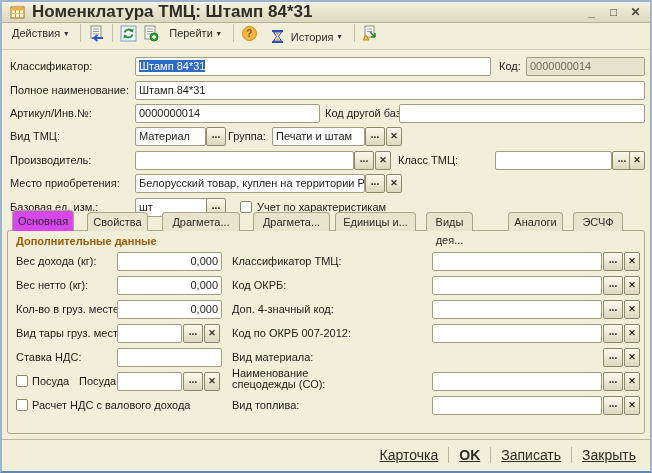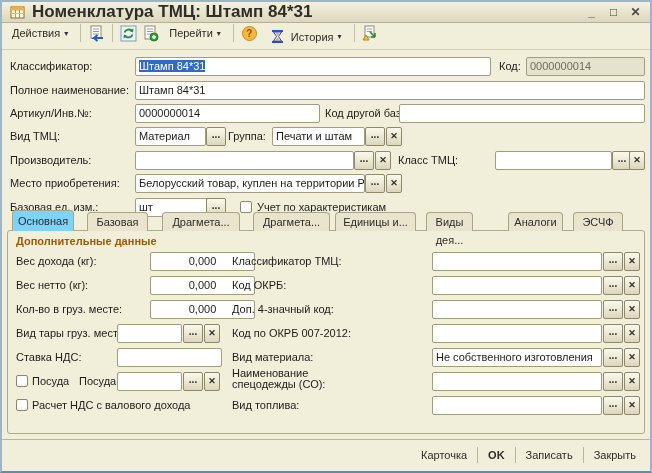--- a/index.html
+++ b/index.html
@@ -21,41 +21,41 @@
   .tsep { width:1px; height:18px; background:#c3bfa4; margin:0 3px; }
   .ticon { width:19px; height:19px; display:flex; align-items:center; justify-content:center; }
   .help-badge { width:15px; height:15px; border-radius:50%; background:#f6b73c; border:1px solid #c88a20;
                 color:#7c5407; font-size:10px; font-weight:bold; text-align:center; line-height:13px; }
   
   .lbl { position:absolute; font-size:11px; line-height:19px; color:#1e1d18; white-space:nowrap; }
   .lbl.wrap { white-space:normal; line-height:11px; }
   .inp { position:absolute; height:19px; background:#fff; border:1px solid #a29d7d; border-radius:2px;
          font-size:11px; line-height:17px; padding:0 3px; color:#1e1d18; white-space:nowrap; overflow:hidden; }
   .inp.ro { background:#e5e2cd; color:#6d6d62; }
-  .inp.num { text-align:center;margin-left:33px; }
+  .inp.num { text-align:right; }
   .sel { background:#316ac5; color:#fff; }
   .pbtn { position:absolute; width:20px; height:19px; background:linear-gradient(#fbf9ec,#dbd7bd);
           border:1px solid #8d8968; border-radius:2px; font-size:10px; font-weight:bold; color:#2f2d20;
           text-align:center; line-height:13px; cursor:default; }
   .xbtn { position:absolute; width:16px; height:19px; background:linear-gradient(#fbf9ec,#dbd7bd);
           border:1px solid #8d8968; border-radius:2px; font-size:9px; font-weight:bold; color:#33311f;
           text-align:center; line-height:17px; cursor:default; }
   .cb { position:absolute; width:12px; height:12px; background:#fff; border:1px solid #8d8968; border-radius:2px; }
   
   .tab { position:absolute; top:210px; height:19px; background:#e8e4cd; border:1px solid #a9a586;
          border-bottom:none; border-radius:4px 4px 0 0; font-size:11px; text-align:center;
          line-height:18px; color:#2e2d26; z-index:2; cursor:default; }
-  .tab.active { top:208px; height:21px; background:#7dd3fc; z-index:4; line-height:21px; }
+  .tab.active { top:208px; height:21px; background:#d946ef; z-index:4; line-height:21px; }
   .panel { position:absolute; left:5px; top:228px; width:638px; height:204px;
            border:1px solid #aeaa8b; border-radius:3px; z-index:1; }
   .phead { position:absolute; font-size:11px; font-weight:bold; color:#9d5b00; white-space:nowrap; }
   
   .footer { position:absolute; left:0; right:0; top:437px; height:31px; border-top:1px solid #b9b59b;
             display:flex; justify-content:flex-end; align-items:center; padding:0 4px; }
-  .fbtn { font-size:11px; color:#2e2d26; padding:4px 10px; cursor:default; }
+  .fbtn { font-size:14px; color:#2e2d26; padding:4px 10px; cursor:default;text-decoration:underline; }
   .fbtn.ok { font-weight:bold; }
   .fsep { width:1px; height:16px; background:#b9b59b; }
 </style>
 </head>
 <body>
 
 <div class="win">
 
   <div class="titlebar">
     <span class="ticon">
@@ -176,21 +176,21 @@
   <div class="pbtn" style="left:363px;top:172px">...</div>
   <div class="xbtn" style="left:384px;top:172px">✕</div>
 
   <div class="lbl" style="left:8px;top:196px">Базовая ед. изм.:</div>
   <div class="inp" style="left:133px;top:196px;width:89px">шт</div>
   <div class="pbtn" style="left:204px;top:196px">...</div>
   <div class="cb" style="left:238px;top:199px"></div>
   <div class="lbl" style="left:255px;top:196px">Учет по характеристикам</div>
 
   <div class="tab active" style="left:10px;width:62px">Основная</div>
-  <div class="tab" style="left:85px;width:61px">Базовая</div>
+  <div class="tab" style="left:85px;width:61px">Свойства</div>
   <div class="tab" style="left:160px;width:78px">Драгмета...</div>
   <div class="tab" style="left:251px;width:77px">Драгмета...</div>
   <div class="tab" style="left:333px;width:81px">Единицы и...</div>
   <div class="tab" style="left:424px;width:47px">Виды дея...</div>
   <div class="tab" style="left:506px;width:55px">Аналоги</div>
   <div class="tab" style="left:571px;width:50px">ЭСЧФ</div>
 
   <div class="panel"></div>
   <div class="phead" style="left:14px;top:233px">Дополнительные данные</div>
 
@@ -229,21 +229,20 @@
   <div class="inp" style="left:430px;top:298px;width:170px"></div>
   <div class="pbtn" style="left:601px;top:298px">...</div>
   <div class="xbtn" style="left:622px;top:298px">✕</div>
 
   <div class="lbl" style="left:230px;top:322px">Код по ОКРБ 007-2012:</div>
   <div class="inp" style="left:430px;top:322px;width:170px"></div>
   <div class="pbtn" style="left:601px;top:322px">...</div>
   <div class="xbtn" style="left:622px;top:322px">✕</div>
 
   <div class="lbl" style="left:230px;top:346px">Вид материала:</div>
-  <div class="inp" style="left:430px;top:346px;width:170px">Не собственного изготовления</div>
   <div class="pbtn" style="left:601px;top:346px">...</div>
   <div class="xbtn" style="left:622px;top:346px">✕</div>
 
   <div class="lbl wrap" style="left:230px;top:366px;width:130px">Наименование спецодежды (СО):</div>
   <div class="inp" style="left:430px;top:370px;width:170px"></div>
   <div class="pbtn" style="left:601px;top:370px">...</div>
   <div class="xbtn" style="left:622px;top:370px">✕</div>
 
   <div class="lbl" style="left:230px;top:394px">Вид топлива:</div>
   <div class="inp" style="left:430px;top:394px;width:170px"></div>

